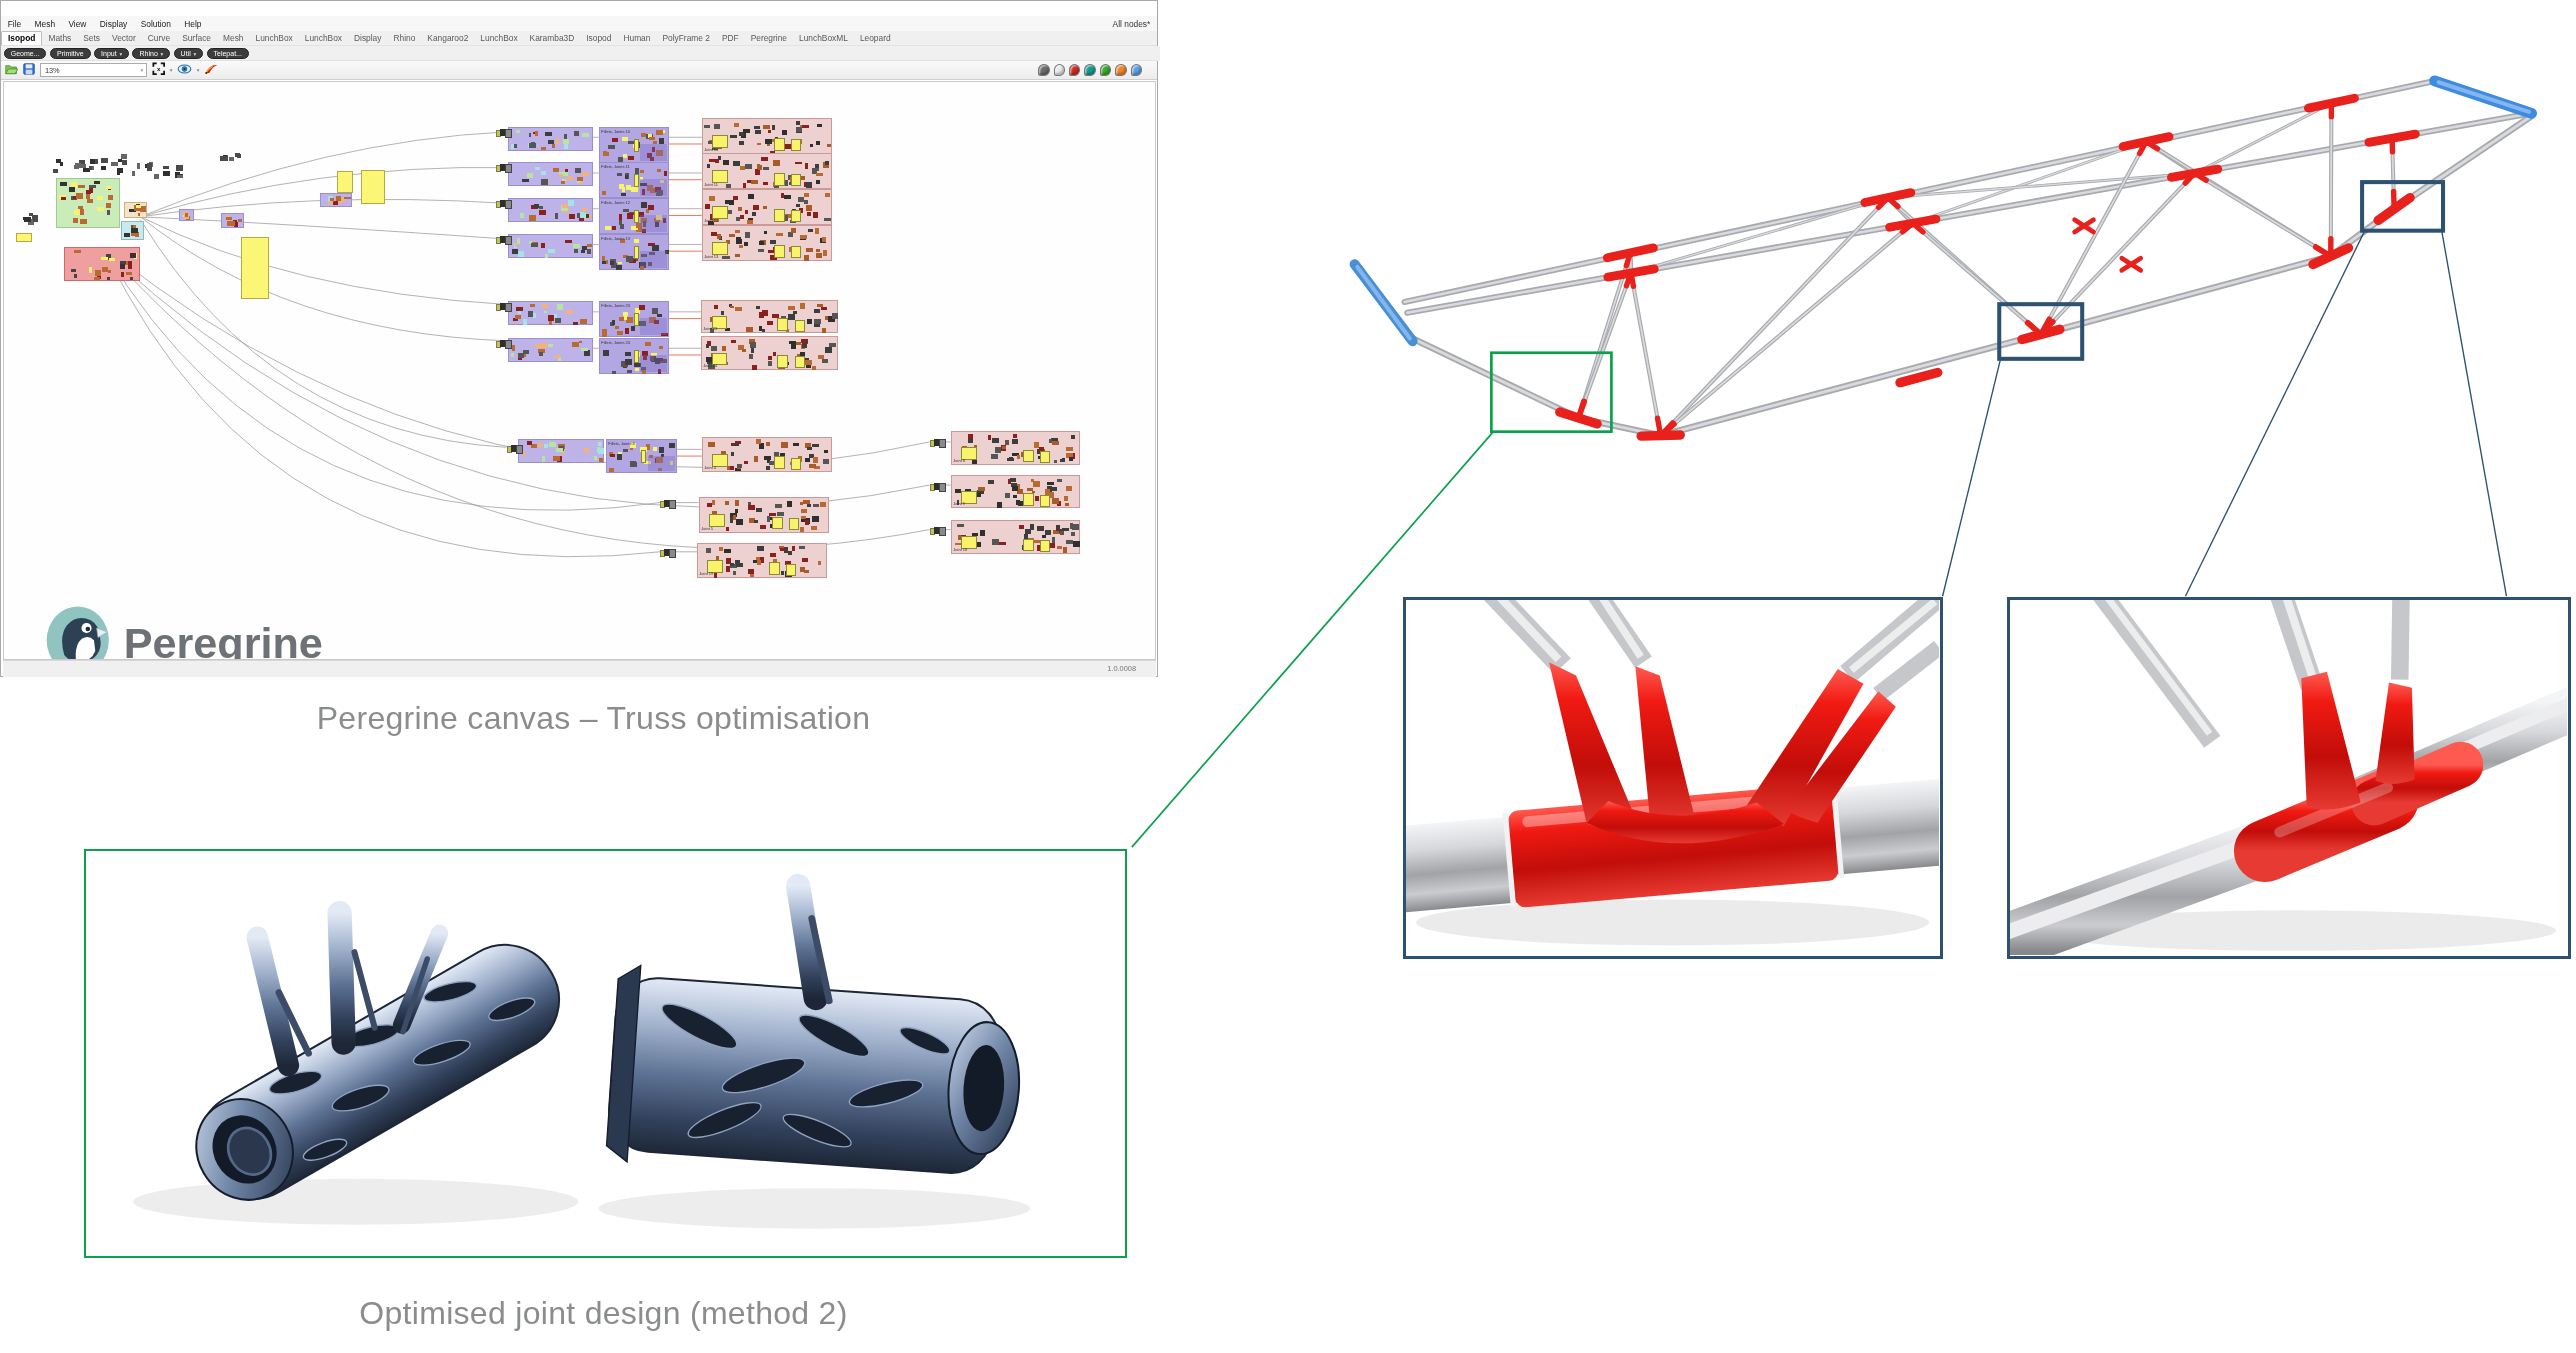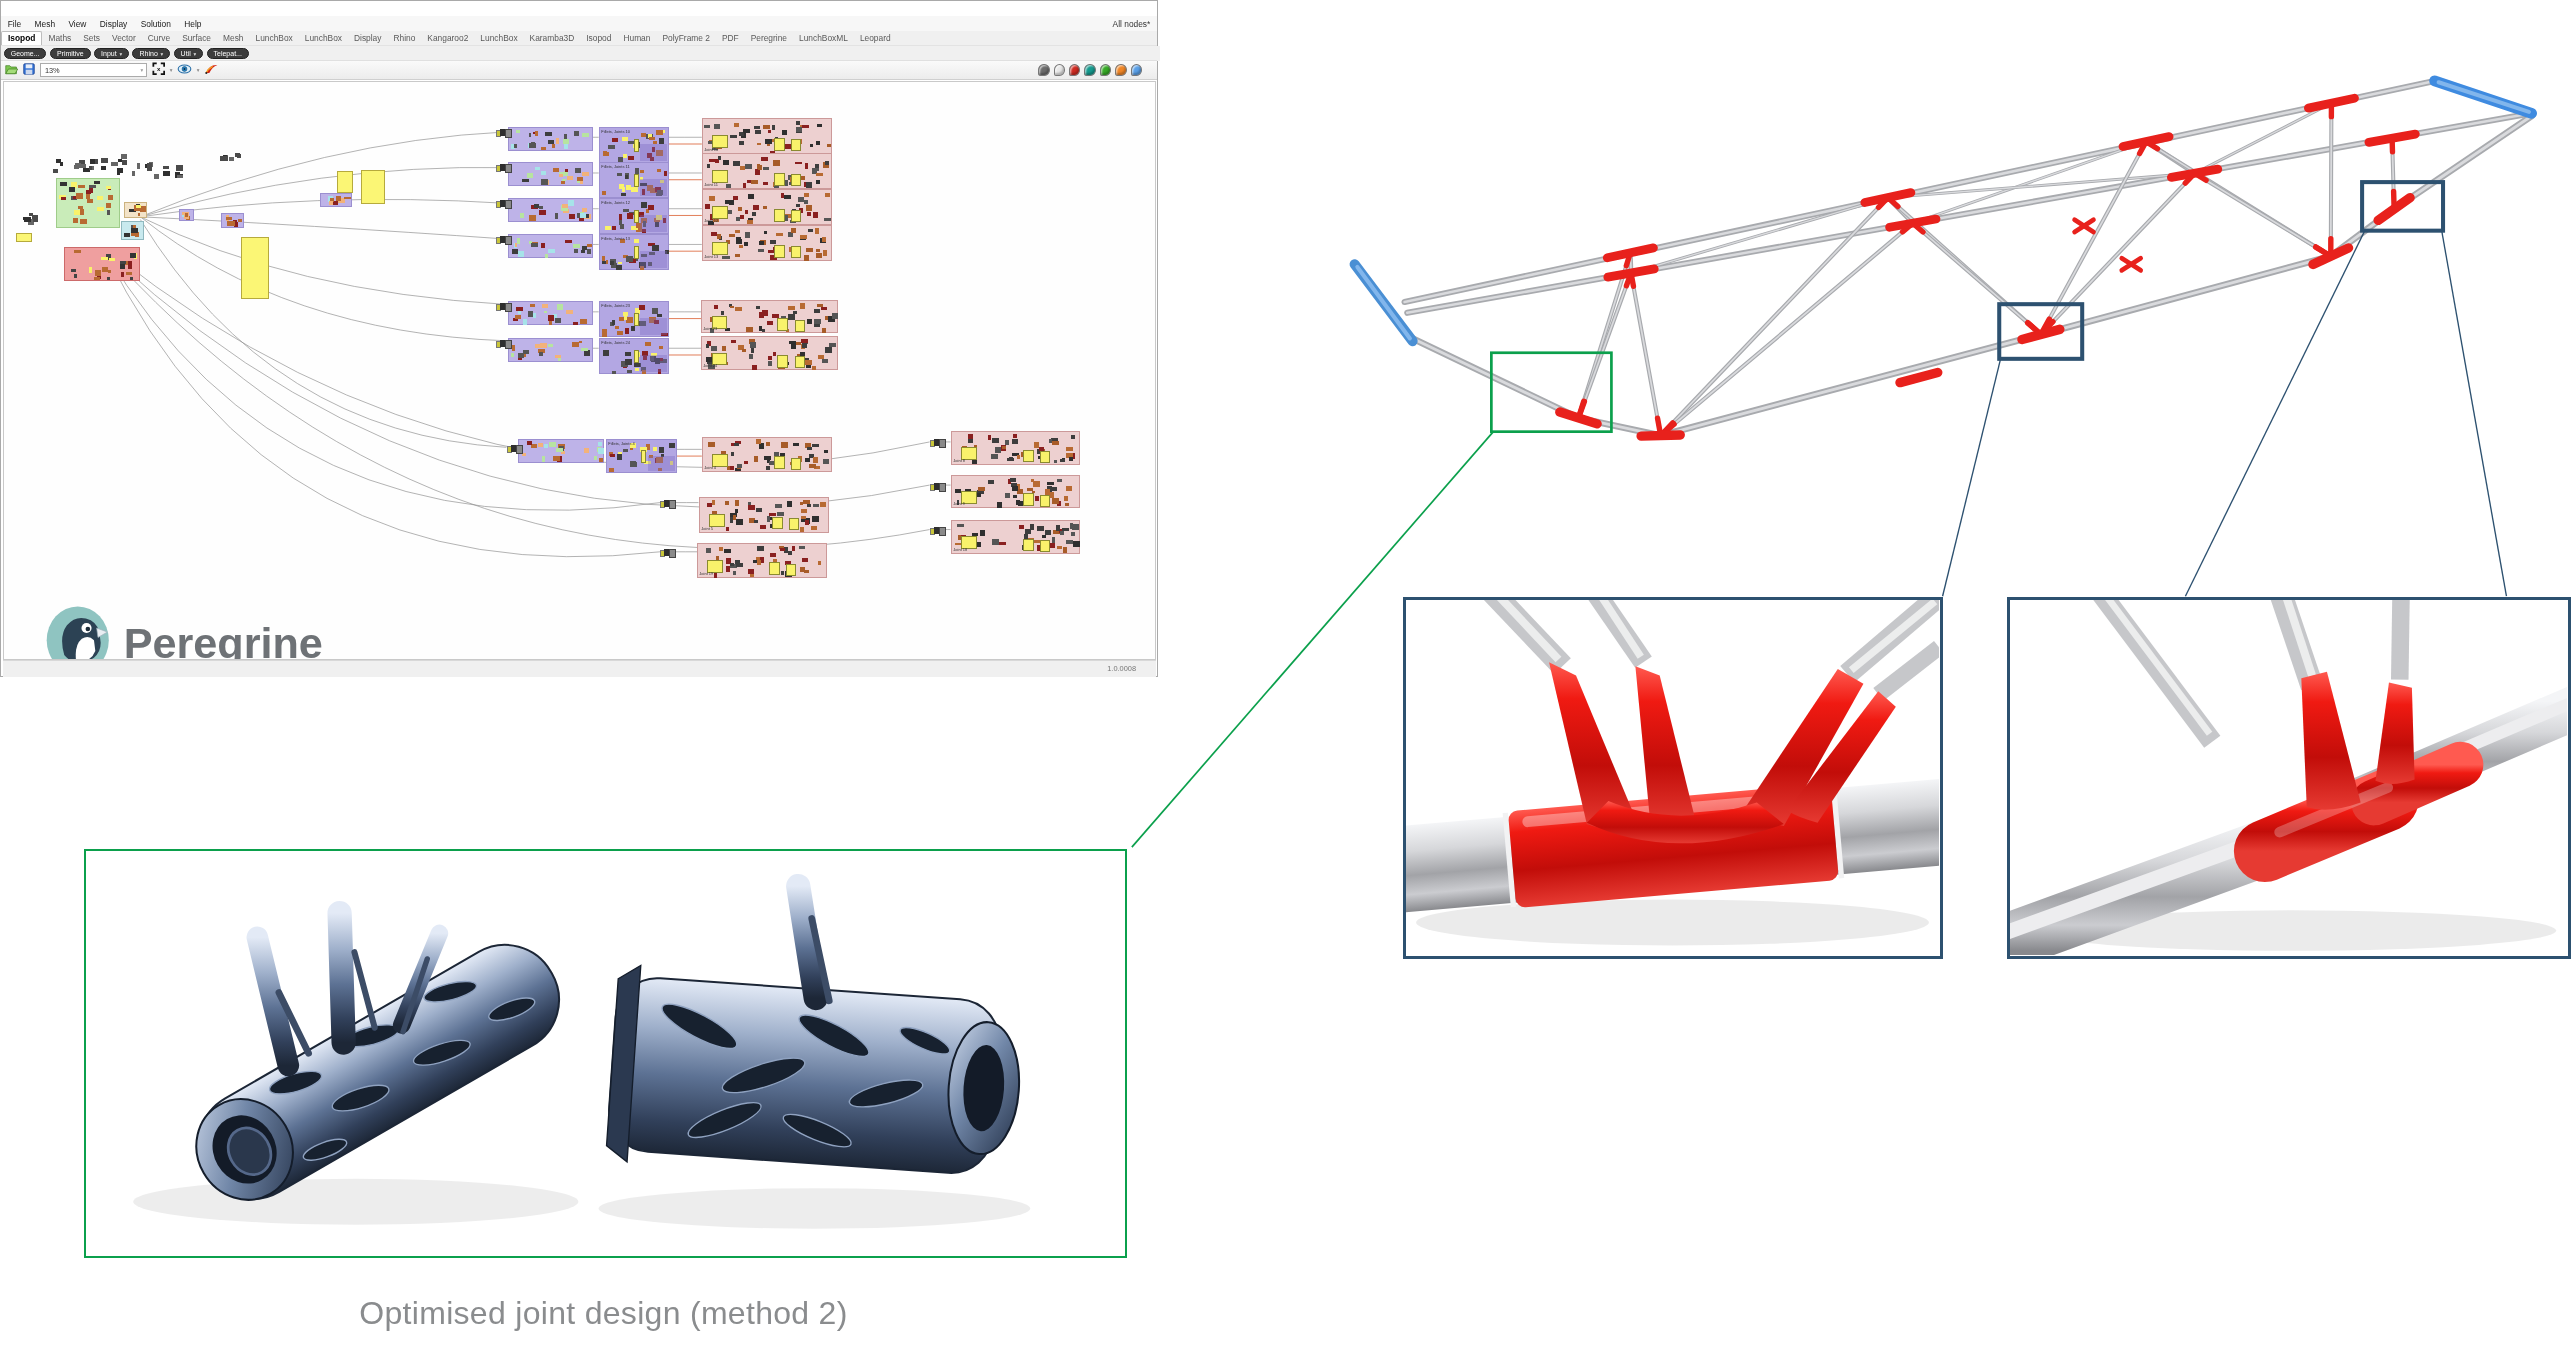--- a/index.html
+++ b/index.html
@@ -1298,20 +1298,21 @@
           <text x="118" y="84" font-family="Liberation Sans, sans-serif" font-size="64" font-weight="bold" fill="#6e7276">Peregrine</text>
         </svg>
       </div>
 
     </div>
     <div id="statusbar">
       <span class="ver">1.0.0008</span>
     </div>
   </div>
 
+  <div class="caption" style="left:0;top:700px;width:1187px;">Peregrine canvas – Truss optimisation</div>
   <div class="caption" style="left:0;top:1295px;width:1207px;">Optimised joint design (method 2)</div>
 
   <div id="method2-box">
     <svg width="1038" height="404" viewBox="0 0 1539 599">
       <defs>
         <linearGradient id="steel" x1="0" y1="0" x2="0" y2="1">
           <stop offset="0%" stop-color="#e3eaf6"></stop>
             <stop offset="28%" stop-color="#9fb0cb"></stop>
           <stop offset="55%" stop-color="#5d7294"></stop>
             <stop offset="82%" stop-color="#31405a"></stop>

